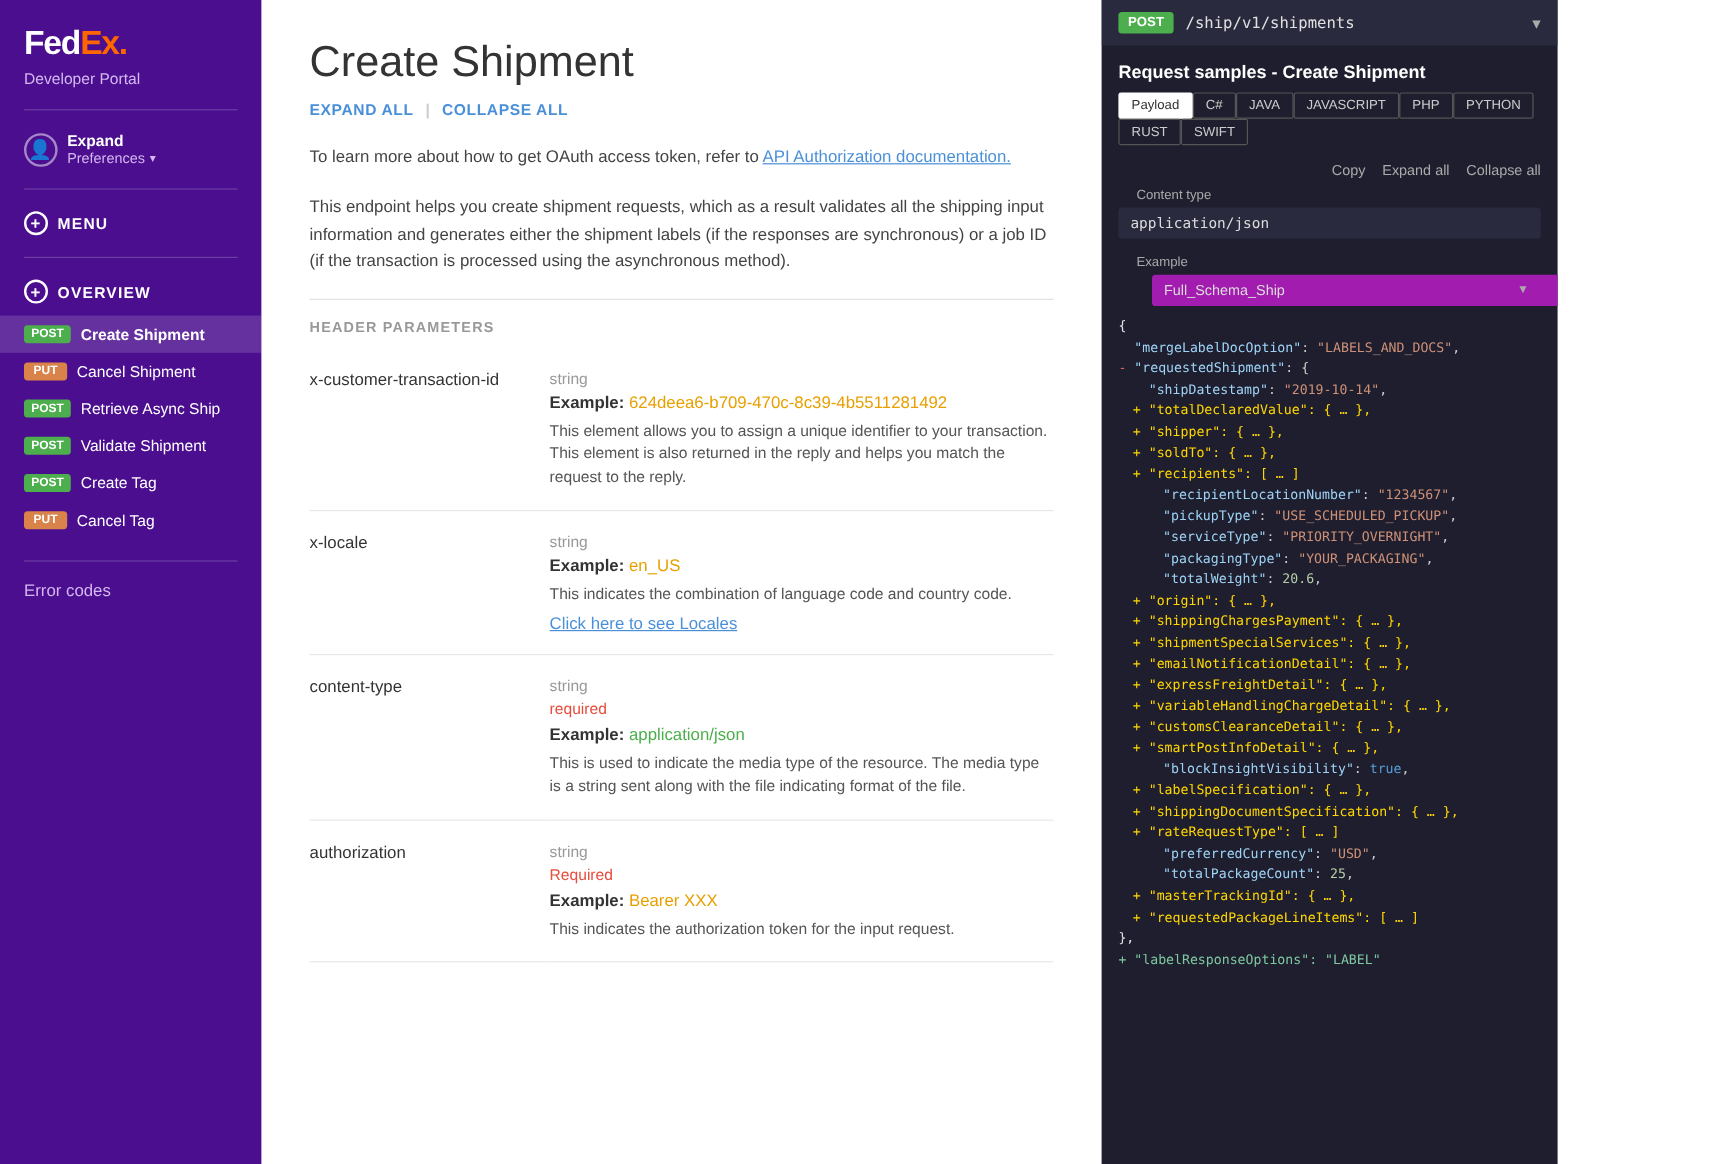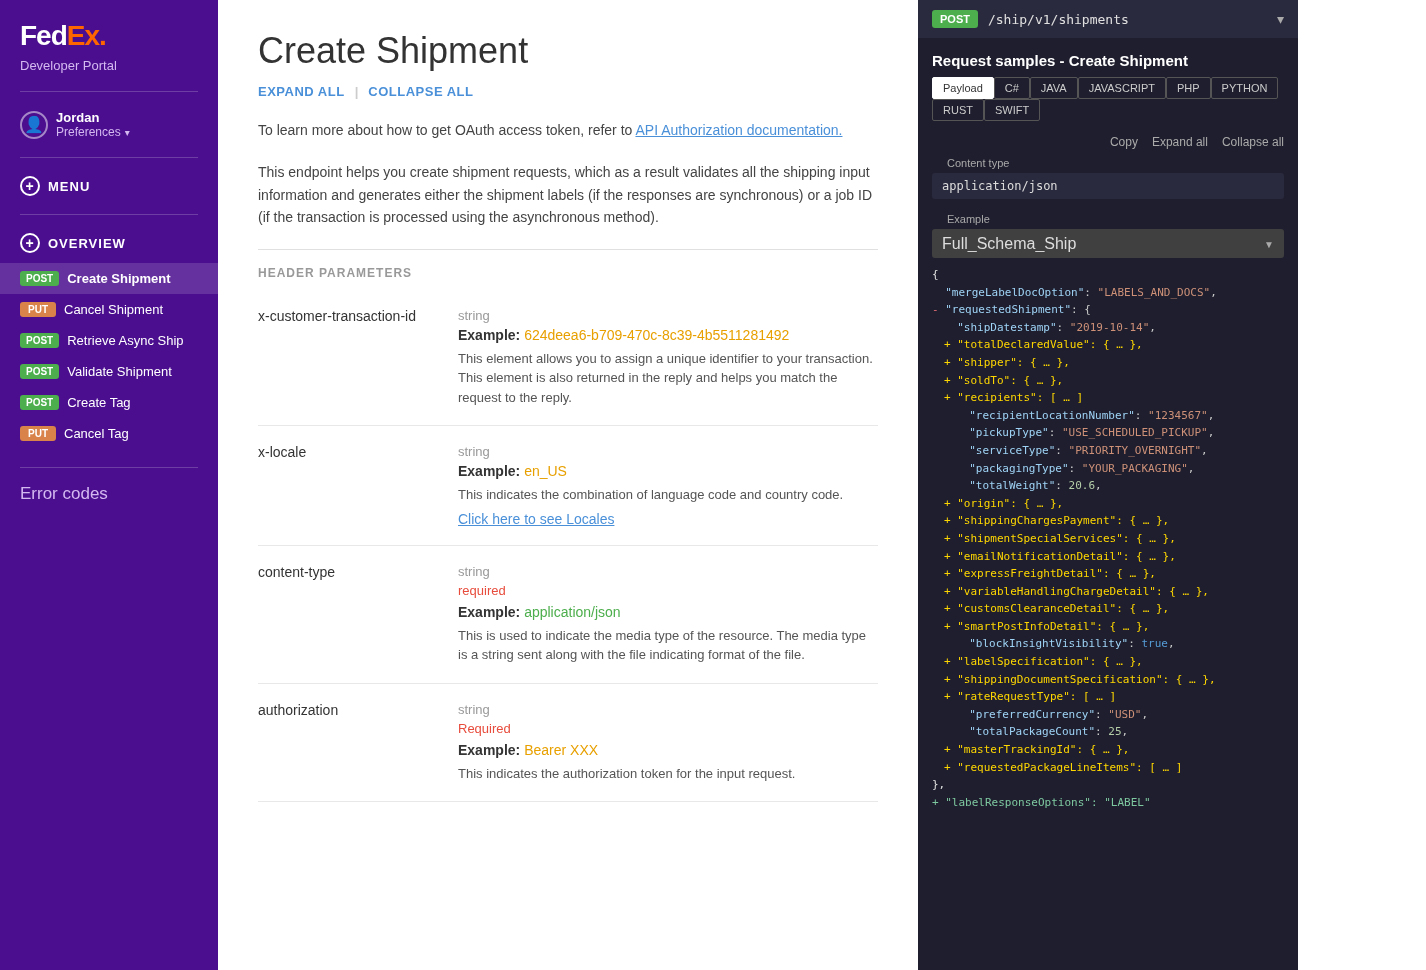--- a/index.html
+++ b/index.html
@@ -155,21 +155,21 @@
       color: white;
     }
     .nav-item.active .nav-item-label {
       font-weight: bold;
     }
     .nav-item.active {
       background: rgba(255,255,255,0.15);
     }
     .error-codes-link {
       padding: 8px 20px;
-      font-size: 17px;
+      font-size: 14px;
       color: #d4b8f0;
       cursor: pointer;
     }
 
     
     .main-content {
       flex: 1;
       display: flex;
       overflow: hidden;
       background: white;
@@ -370,27 +370,28 @@
       border-radius: 3px;
       font-size: 12px;
       color: #ddd;
       font-family: monospace;
     }
     .example-section {
       padding: 6px 14px 8px 14px;
     }
     .example-select {
       width: 100%;
-      background: #404040;
+      background: #a21caf;
       color: #ddd;
       border: none;
       padding: 6px 10px;
       border-radius: 3px;
-      font-size: 16px;
+      font-size: 12px;
       appearance: none;
+      margin-left: 28px;
     }
     .example-select-wrapper {
       position: relative;
     }
     .example-select-wrapper::after {
       content: '▼';
       position: absolute;
       right: 10px;
       top: 50%;
       transform: translateY(-50%);
@@ -423,21 +424,21 @@
       <span class="fedex-dot">.</span>
     </div>
     <div class="sidebar-subtitle">Developer Portal</div>
   </div>
 
   <div class="sidebar-divider"></div>
 
   <div class="sidebar-user">
     <div class="user-icon">👤</div>
     <div class="user-name-pref">
-      <span class="user-name">Jordan</span>
+      <span class="user-name">Expand</span>
       <span class="user-preferences">
         <span>Preferences</span>
         <span class="chevron-down">▾</span>
       </span>
     </div>
   </div>
 
   <div class="sidebar-divider"></div>
 
   <div class="sidebar-menu-section">

